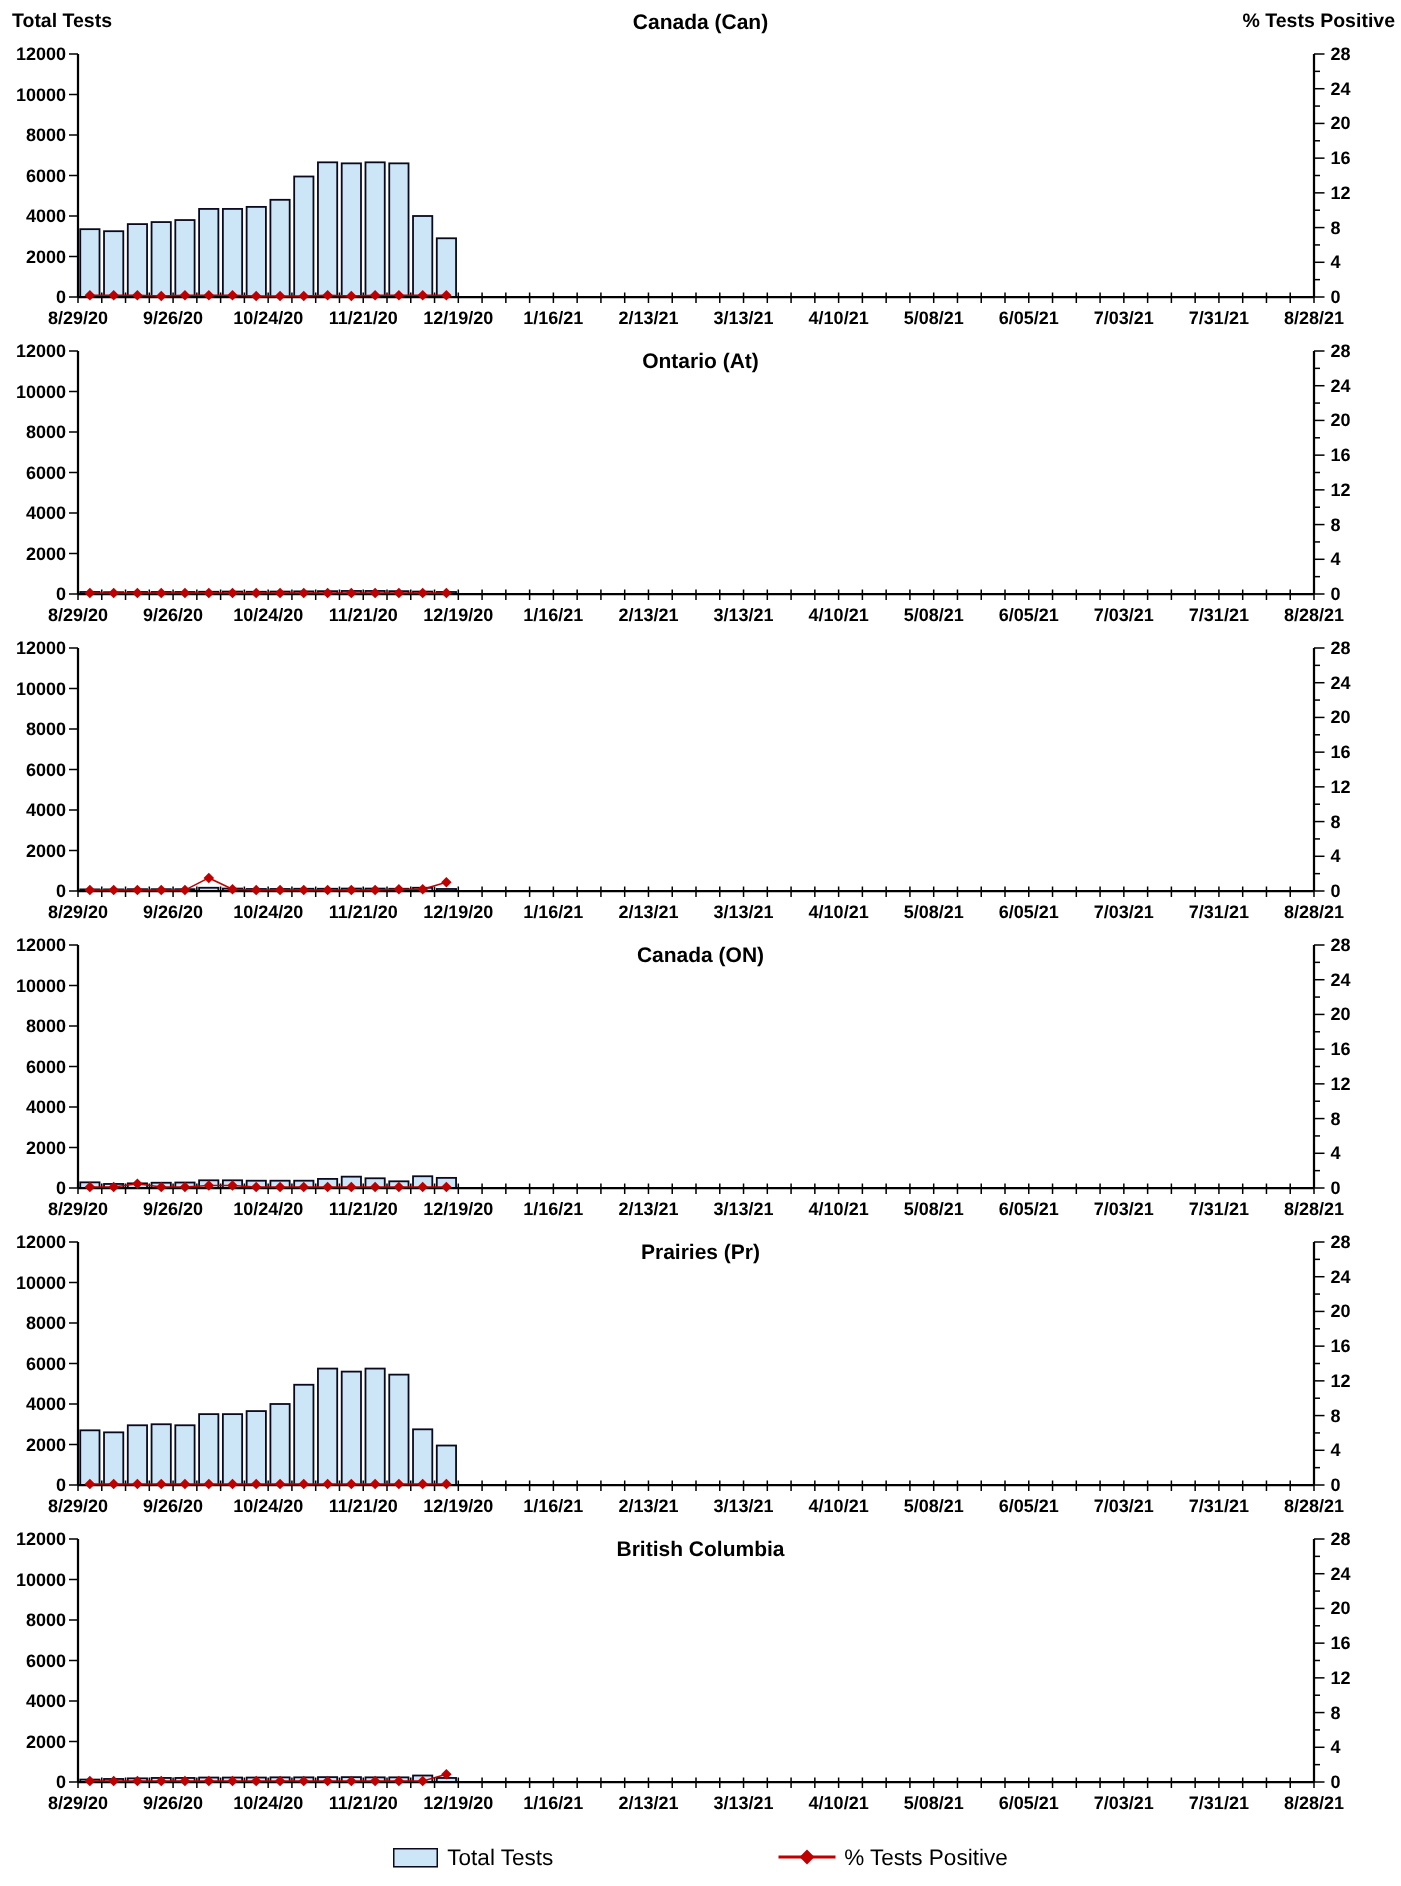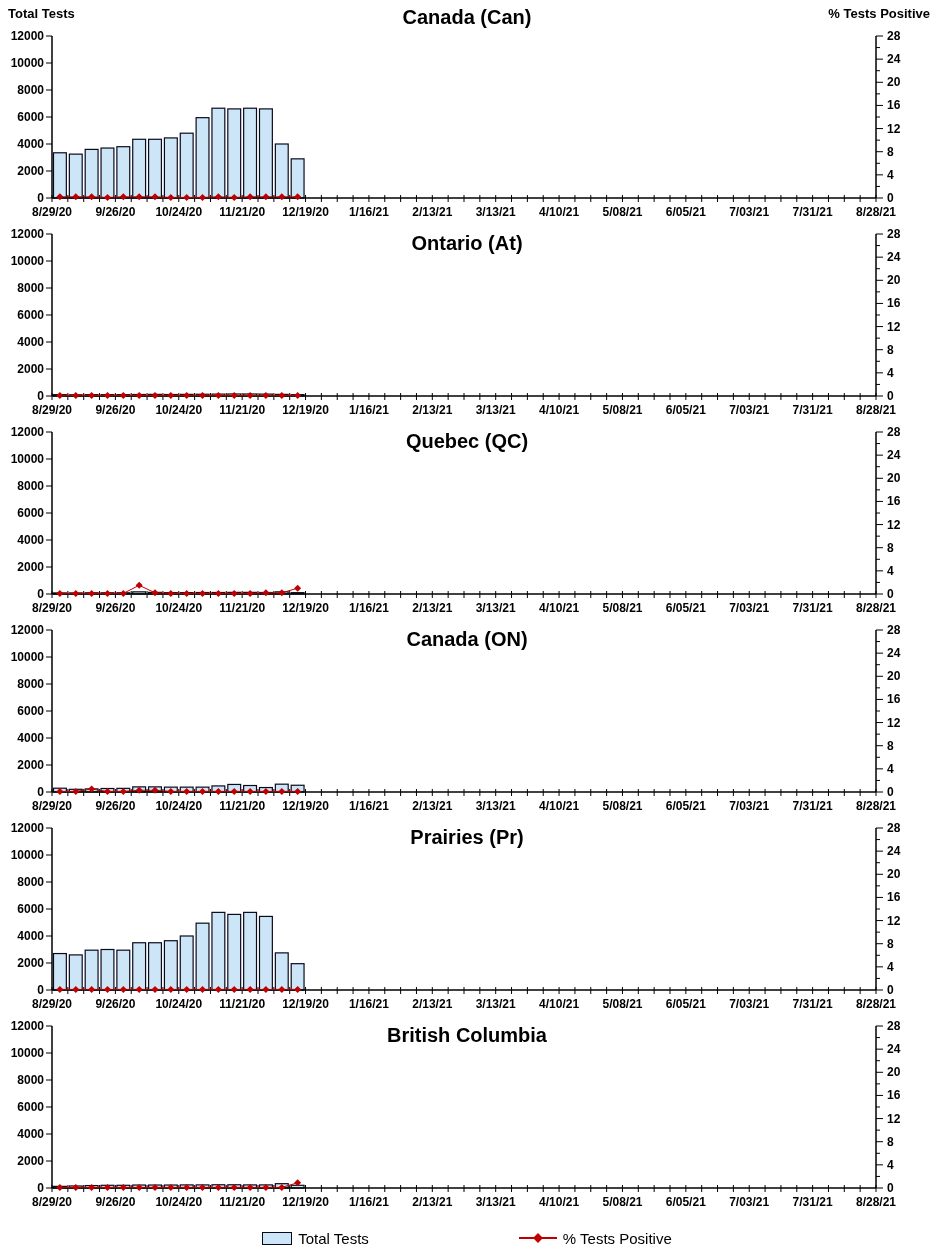--- a/index.html
+++ b/index.html
@@ -5,21 +5,21 @@
   html,body{margin:0;padding:0;background:#ffffff;}
   body{width:934px;height:1257px;overflow:hidden;color:#000;
        font-family:"Liberation Sans",sans-serif;}
   .page{width:934px;height:1257px;position:relative;}
   .chart-header{position:relative;height:30px;}
   .axis-corner{position:absolute;top:6px;font-size:13px;font-weight:700;}
   .axis-corner.left{left:8px;}
   .axis-corner.right{right:4px;}
   .panel{position:relative;width:934px;height:198px;}
   .panel-title{position:absolute;top:4px;left:0;width:100%;text-align:center;
-               font-size:20px;font-weight:700;pointer-events:none;}
+               font-size:14px;font-weight:700;pointer-events:none;}
   .chart-header .panel-title{top:6px;}
   svg text{font-family:"Liberation Sans",sans-serif;font-weight:700;fill:#000;}
   .legend{display:flex;justify-content:center;align-items:center;gap:150px;
           height:36px;margin-top:2px;}
   .legend-item{display:flex;align-items:center;gap:6px;font-size:15px;}
   .swatch-bar{display:inline-block;width:30px;height:13px;background:#cce6f7;
               border:1.5px solid #0a0a1e;box-sizing:border-box;}
   .swatch-line{display:inline-block;width:38px;height:2px;background:#c00000;
                position:relative;}
   .swatch-line::after{content:"";position:absolute;left:50%;top:50%;width:7px;height:7px;
@@ -321,21 +321,20 @@
         <path d="M218.4,163.9 L221.9,167.4 L218.4,170.9 L214.9,167.4 Z" fill="#c00000"></path>
         <path d="M234.2,163.9 L237.7,167.4 L234.2,170.9 L230.7,167.4 Z" fill="#c00000"></path>
         <path d="M250.1,163.9 L253.6,167.4 L250.1,170.9 L246.6,167.4 Z" fill="#c00000"></path>
         <path d="M265.9,163.9 L269.4,167.4 L265.9,170.9 L262.4,167.4 Z" fill="#c00000"></path>
         <path d="M281.8,163.9 L285.3,167.4 L281.8,170.9 L278.3,167.4 Z" fill="#c00000"></path>
         <path d="M297.6,163.9 L301.1,167.4 L297.6,170.9 L294.1,167.4 Z" fill="#c00000"></path>
       </svg>
   </div>
 
   <div class="panel">
-    <span class="panel-title">Quebec (QC)</span>
     <svg width="934" height="198">
         <rect x="53.50" y="166.92" width="12.85" height="1.08" fill="#cce6f7" stroke="#0a0a1e" stroke-width="1.2"></rect>
         <rect x="69.35" y="166.92" width="12.85" height="1.08" fill="#cce6f7" stroke="#0a0a1e" stroke-width="1.2"></rect>
         <rect x="85.19" y="166.78" width="12.85" height="1.22" fill="#cce6f7" stroke="#0a0a1e" stroke-width="1.2"></rect>
         <rect x="101.04" y="166.78" width="12.85" height="1.22" fill="#cce6f7" stroke="#0a0a1e" stroke-width="1.2"></rect>
         <rect x="116.88" y="166.78" width="12.85" height="1.22" fill="#cce6f7" stroke="#0a0a1e" stroke-width="1.2"></rect>
         <rect x="132.73" y="165.84" width="12.85" height="2.16" fill="#cce6f7" stroke="#0a0a1e" stroke-width="1.2"></rect>
         <rect x="148.58" y="166.38" width="12.85" height="1.62" fill="#cce6f7" stroke="#0a0a1e" stroke-width="1.2"></rect>
         <rect x="164.42" y="166.65" width="12.85" height="1.35" fill="#cce6f7" stroke="#0a0a1e" stroke-width="1.2"></rect>
         <rect x="180.27" y="166.65" width="12.85" height="1.35" fill="#cce6f7" stroke="#0a0a1e" stroke-width="1.2"></rect>

